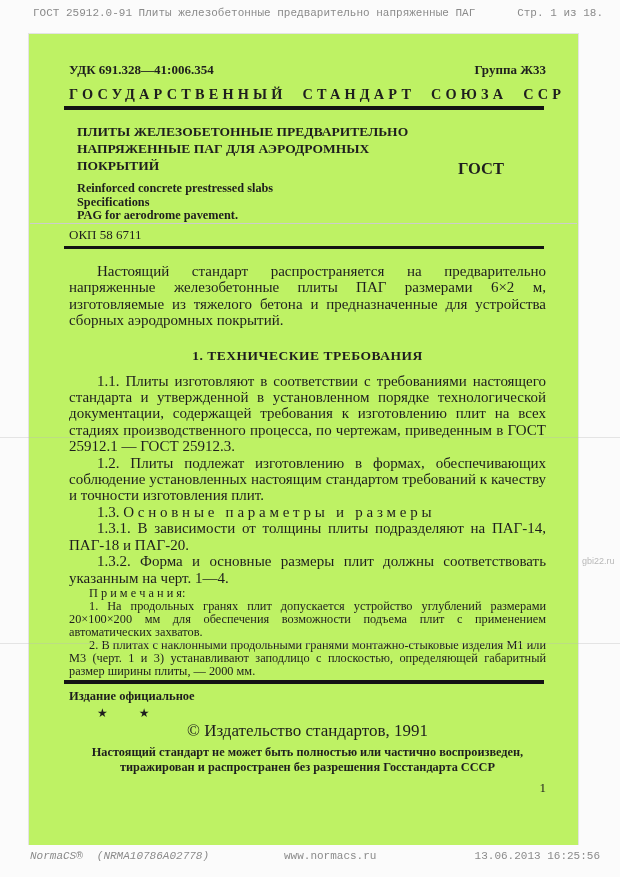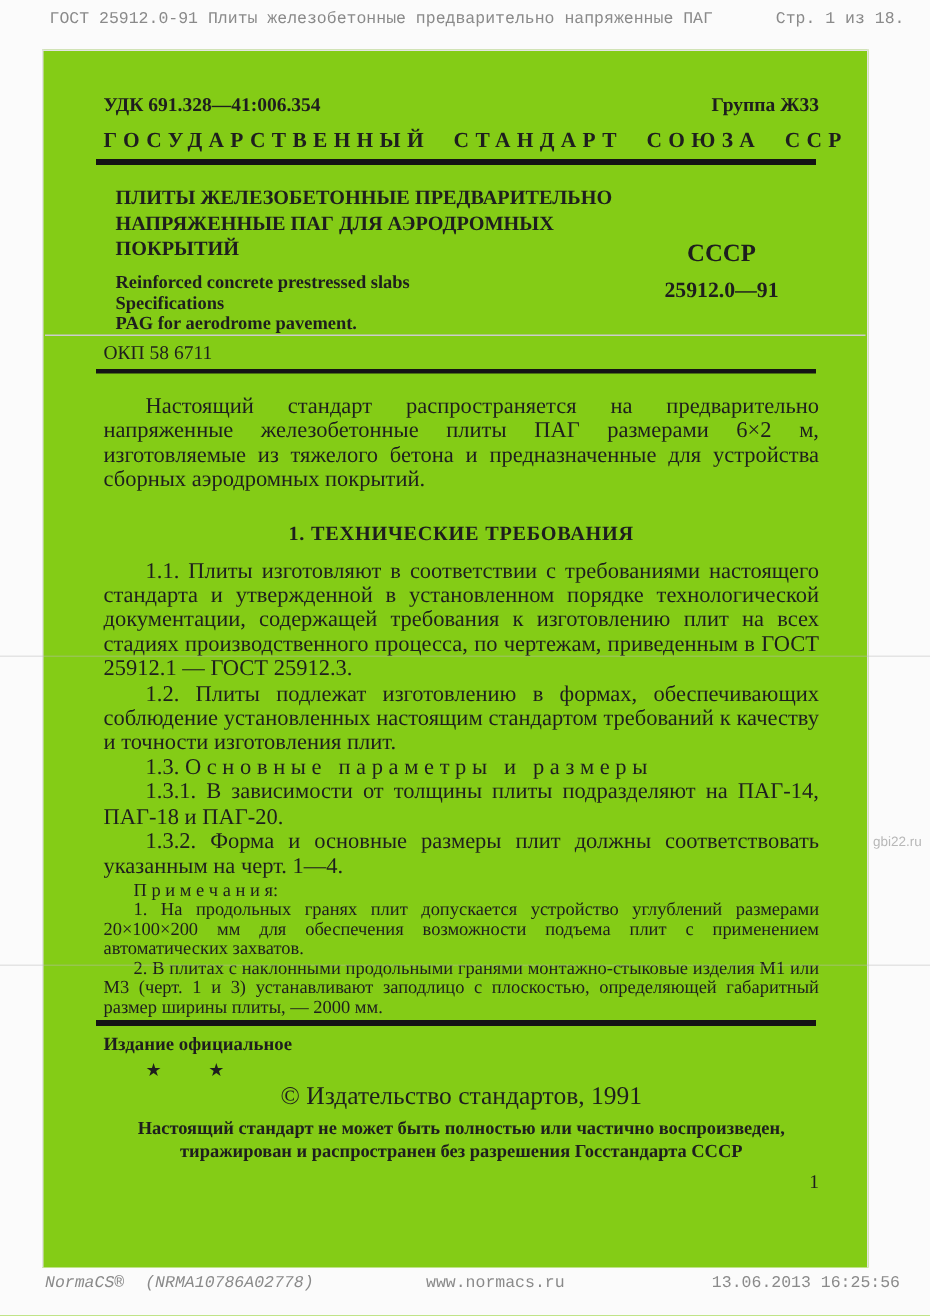--- a/index.html
+++ b/index.html
@@ -16,21 +16,21 @@
     font-family: "Liberation Mono", "DejaVu Sans Mono", monospace;
     font-size: 11px; color: #8a8a8a;
   }
   .vheader { position: absolute; top: 7px; left: 0; width: 620px; height: 16px; }
   .vh-left { position: absolute; left: 33px; top: 0; white-space: nowrap; }
   .vh-right { position: absolute; right: 17px; top: 0; white-space: nowrap; }
 
   .page {
     position: absolute; left: 28px; top: 33px;
     width: 551px; height: 812px;
-    background: #84cc16;
+    background: #bef264;
     border: 1px solid #e3e3e3; border-bottom: none;
     padding: 28px 32px 0 40px;
   }
   .udk-row { display: flex; justify-content: space-between; font-size: 13px; font-weight: bold; }
   .org-heading {
     margin-top: 8px; text-align: center; font-weight: bold;
     font-size: 14.3px; letter-spacing: 4.2px; word-spacing: 8px; white-space: nowrap;
   }
   .rule-thick { height: 4px; background: #141414; margin: 3px 2px 0 -5px; }
   .title-row { display: flex; margin-top: 13px; }
@@ -100,22 +100,21 @@
         <div>НАПРЯЖЕННЫЕ ПАГ ДЛЯ АЭРОДРОМНЫХ</div>
         <div>ПОКРЫТИЙ</div>
       </div>
       <div class="t-en">
         <div>Reinforced concrete prestressed slabs</div>
         <div>Specifications</div>
         <div>PAG for aerodrome pavement.</div>
       </div>
     </div>
     <div class="title-right">
-      <div class="g1">СССР</div>
-      <div class="g2">25912.0—91</div>
+      <div class="g1">ГОСТ</div>
     </div>
   </div>
 
   <div class="rule-thin"></div>
   <div class="okp">ОКП 58 6711</div>
   <div class="rule-thick2"></div>
 
 
   <p class="para intro">Настоящий стандарт распространяется на предварительно напряженные железобетонные плиты ПАГ размерами 6×2 м, изготовляемые из тяжелого бетона и предназначенные для устройства сборных аэродромных покрытий.</p>
 

